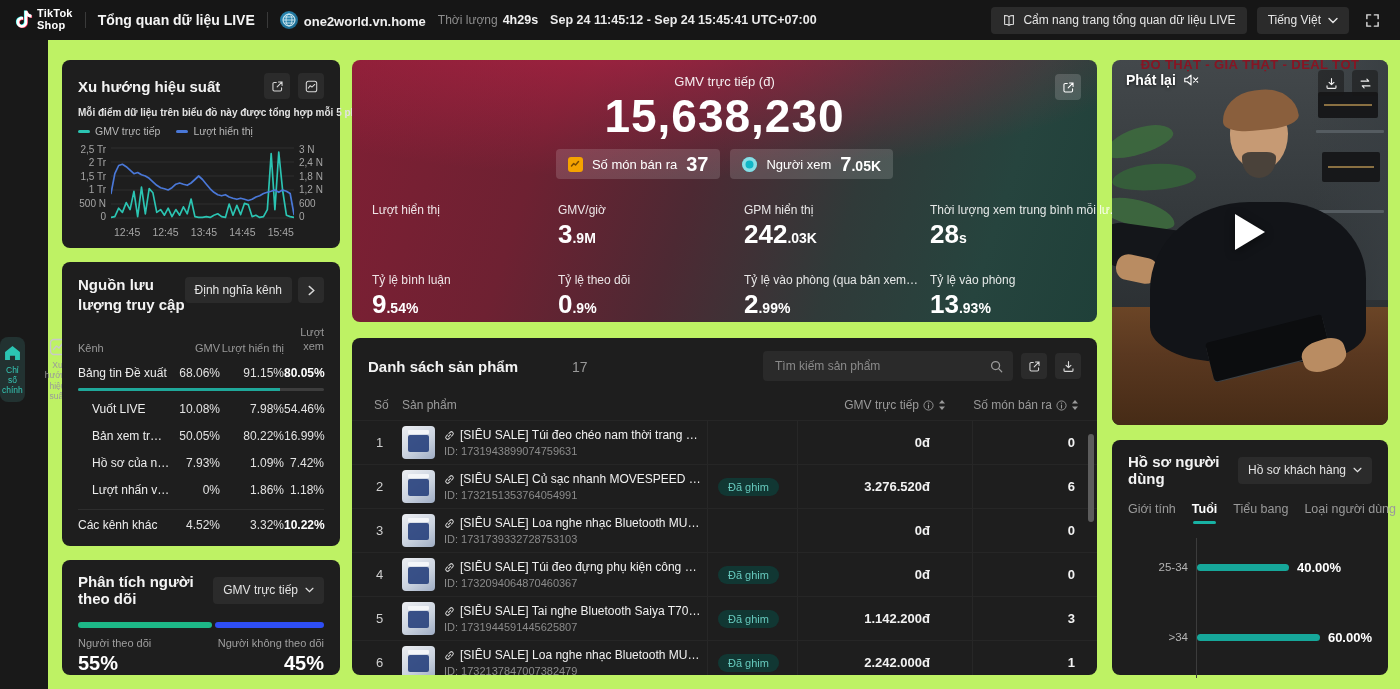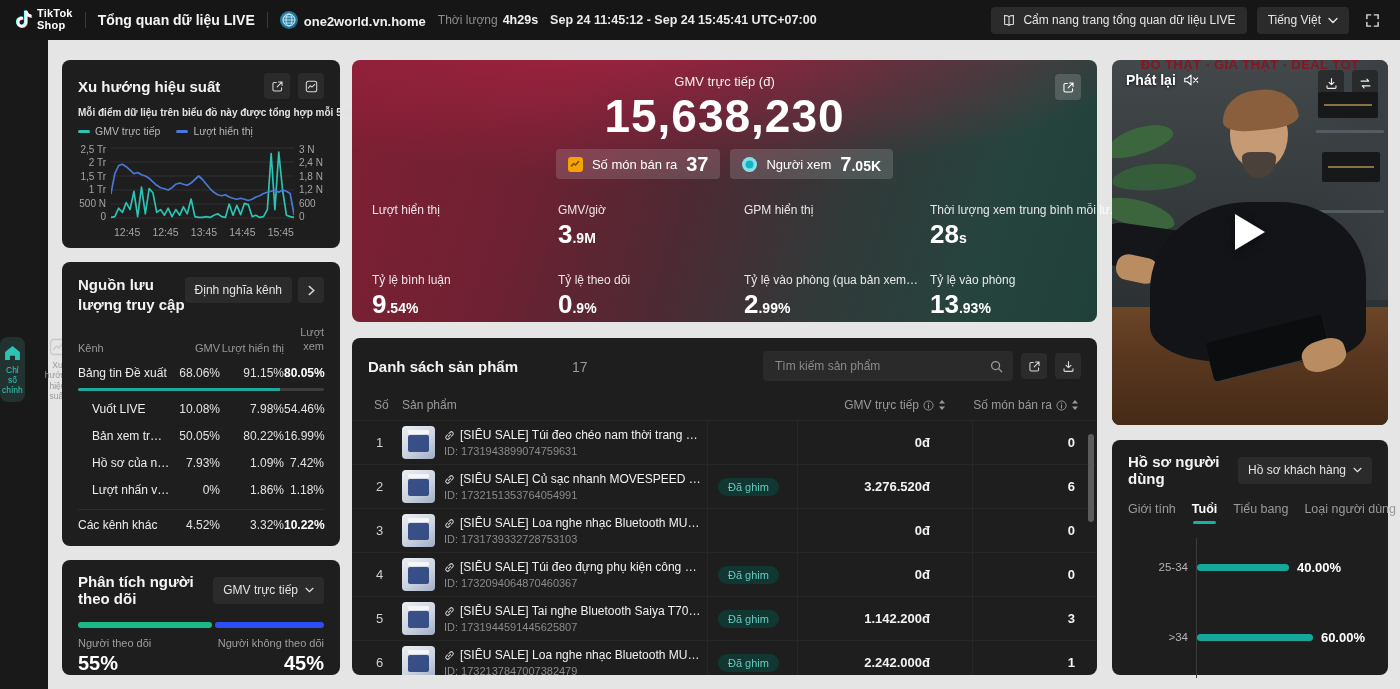--- a/index.html
+++ b/index.html
@@ -1,17 +1,17 @@
 <!DOCTYPE html>
 <html><head>
 <meta charset="utf-8">
 <style>
   html,body{margin:0;padding:0;background:#0d0d0d;}
   body{font-family:"Liberation Sans","DejaVu Sans",sans-serif;-webkit-font-smoothing:antialiased;}
-  #stage{position:relative;width:1400px;height:689px;background:#e5e5e5;overflow:hidden;color:#ececec;}
+  #stage{position:relative;width:1400px;height:689px;background:#bef264;overflow:hidden;color:#ececec;}
 
   
   .topbar{position:absolute;left:0;top:0;right:0;height:40px;background:#161616;display:flex;align-items:center;justify-content:space-between;padding:0 14px;box-sizing:border-box;}
   .tb-left{display:flex;align-items:center;gap:12px;min-width:0;}
   .logo{display:flex;align-items:center;gap:3px;}
   .logo-note{position:relative;width:20px;height:22px;}
   .logo-note svg{position:absolute;left:0;top:0;}
   .logo-text{font-size:11px;font-weight:800;line-height:1.05;color:#fff;letter-spacing:.2px;}
   .tb-sep{width:1px;height:16px;background:#3a3a3a;}
   .page-title{font-size:14px;font-weight:700;color:#f4f4f4;white-space:nowrap;}
@@ -162,21 +162,21 @@
 
   
   #profile{left:1112px;top:440px;width:276px;height:235px;padding:13px 16px;}
   .prof-head{display:flex;justify-content:space-between;align-items:center;}
   .tabs{display:flex;gap:16px;margin-top:15px;font-size:12.5px;color:#9a9a9a;}
   .tab{cursor:pointer;position:relative;padding-bottom:8px;white-space:nowrap;}
   .tab.active{color:#fff;font-weight:700;}
   .tab.active::after{content:"";position:absolute;left:1px;right:1px;bottom:0;height:3px;background:#18b2a4;border-radius:2px;}
   .age-chart{position:relative;margin-top:14px;height:140px;}
   .age-axis{position:absolute;left:68px;top:0;bottom:0;width:1px;background:#3c3c3c;}
-  .brow{position:absolute;left:0;right:7px;display:flex;align-items:center;height:14px;}
+  .brow{position:absolute;left:0;right:0;display:flex;align-items:center;height:14px;}
   .blabel{width:60px;text-align:right;padding-right:9px;font-size:11.5px;color:#b5b5b5;flex:none;}
   .bbar{height:7px;border-radius:4px;background:#16a79a;}
   .bval{font-size:13px;font-weight:700;color:#fff;margin-left:8px;white-space:nowrap;}
 
   svg{display:block;}
 </style>
 </head>
 <body>
 
 <div id="stage">
@@ -453,20 +453,21 @@
     <div class="hero-metrics" id="hero-metrics">
         <div class="metric">
           <div class="m-label">Lượt hiển thị</div>
         </div>
         <div class="metric">
           <div class="m-label">GMV/giờ</div>
           <div class="m-value"><span class="m-main">3</span><span class="m-suffix">.9M</span></div>
         </div>
         <div class="metric">
           <div class="m-label">GPM hiển thị</div>
+          <div class="m-value"><span class="m-main">242</span><span class="m-suffix">.03K</span></div>
         </div>
         <div class="metric">
           <div class="m-label">Thời lượng xem trung bình mỗi lư...</div>
           <div class="m-value"><span class="m-main">28</span><span class="m-suffix">s</span></div>
         </div>
         <div class="metric">
           <div class="m-label">Tỷ lệ bình luận</div>
           <div class="m-value"><span class="m-main">9</span><span class="m-suffix">.54%</span></div>
         </div>
         <div class="metric">

